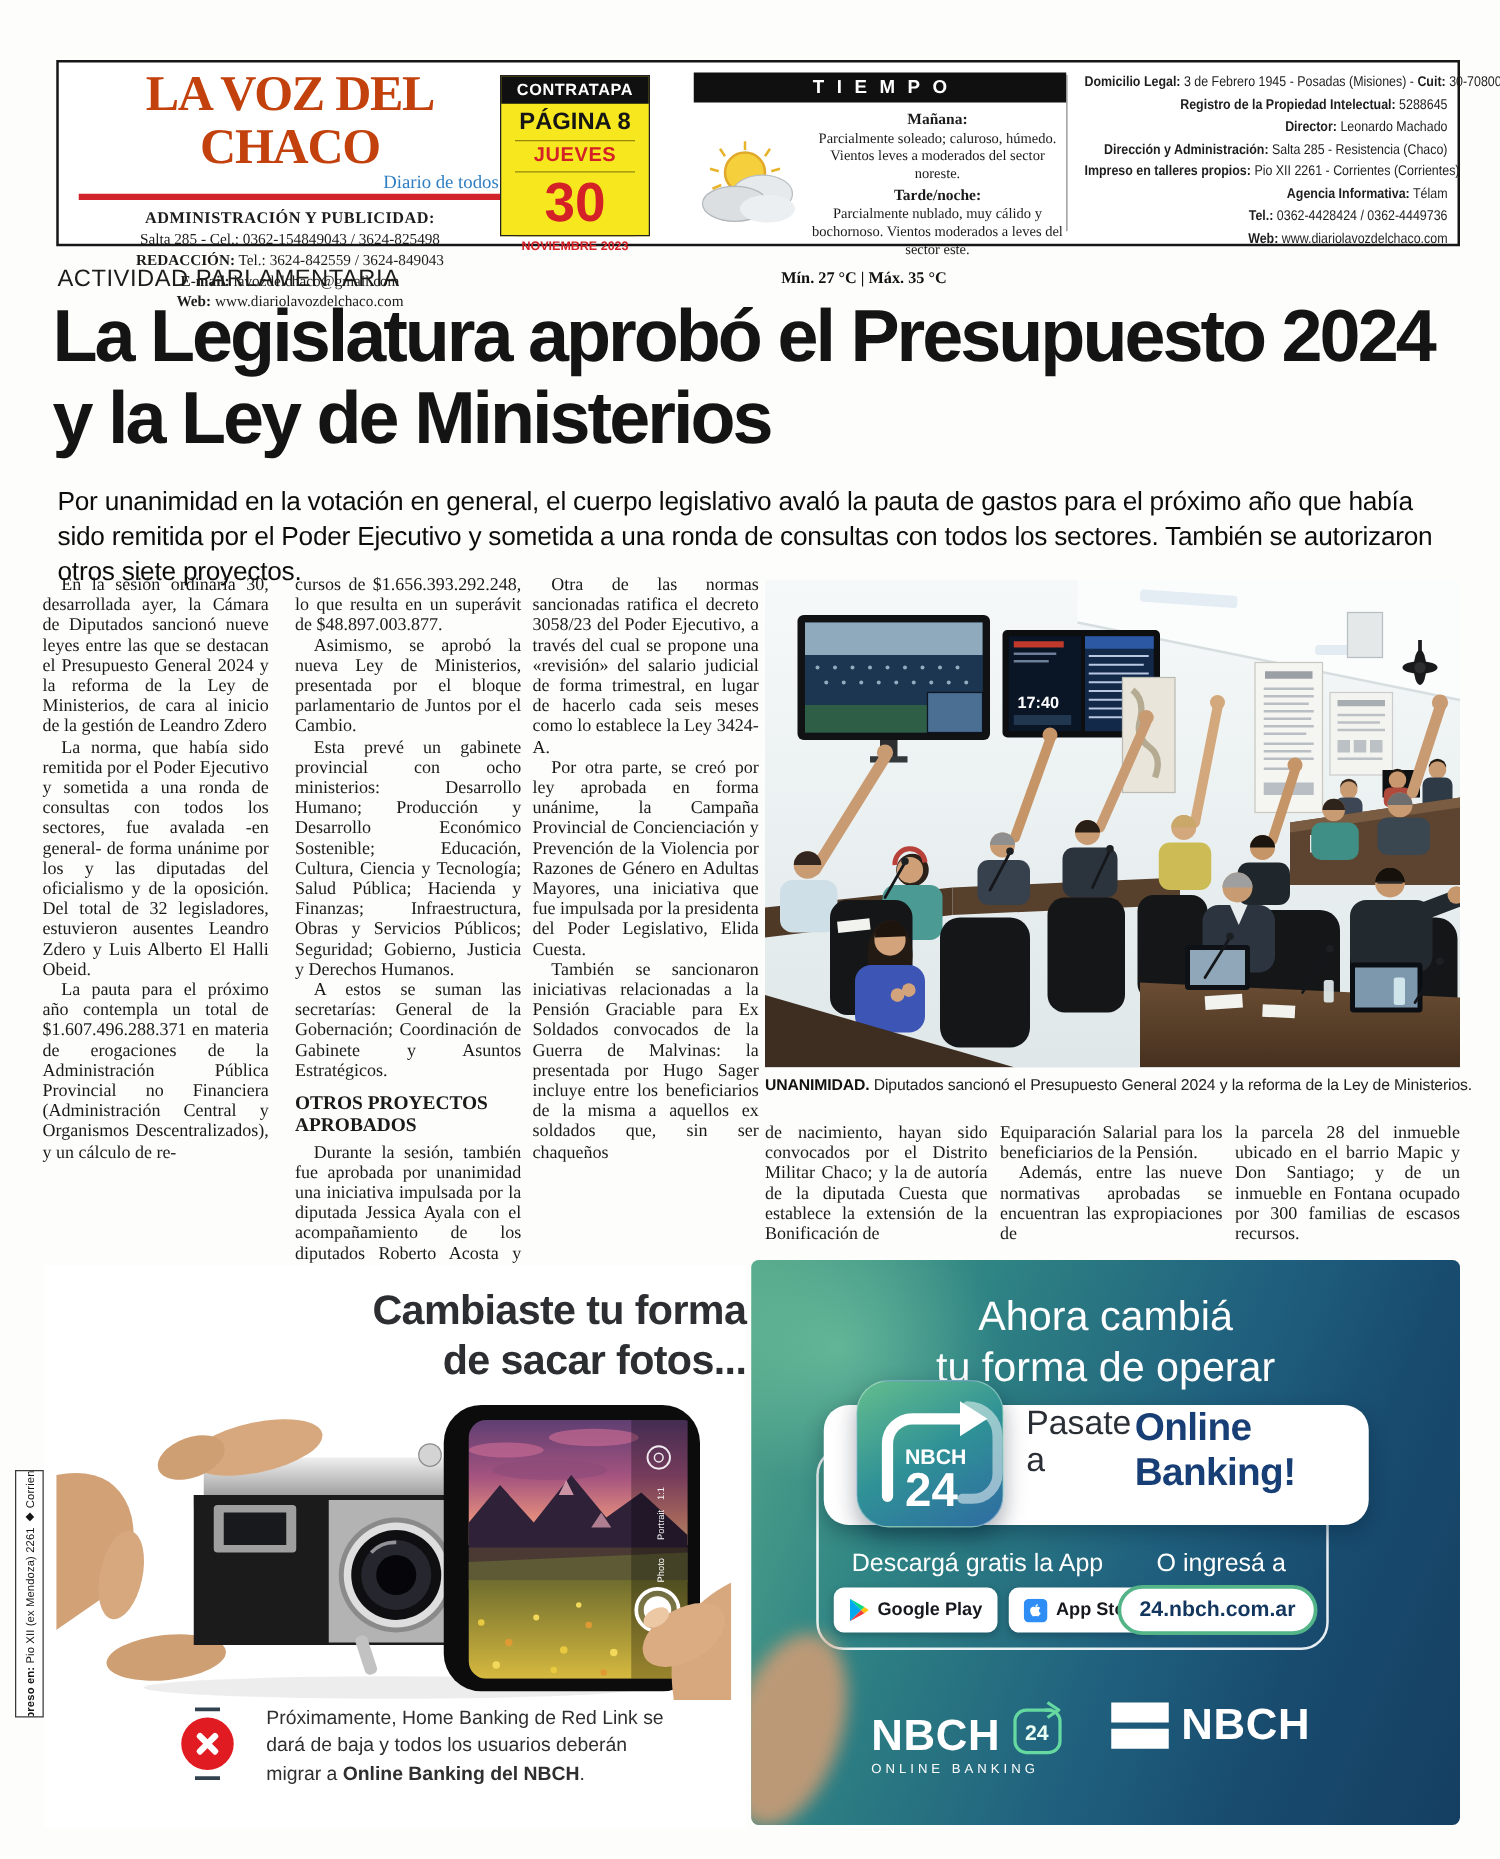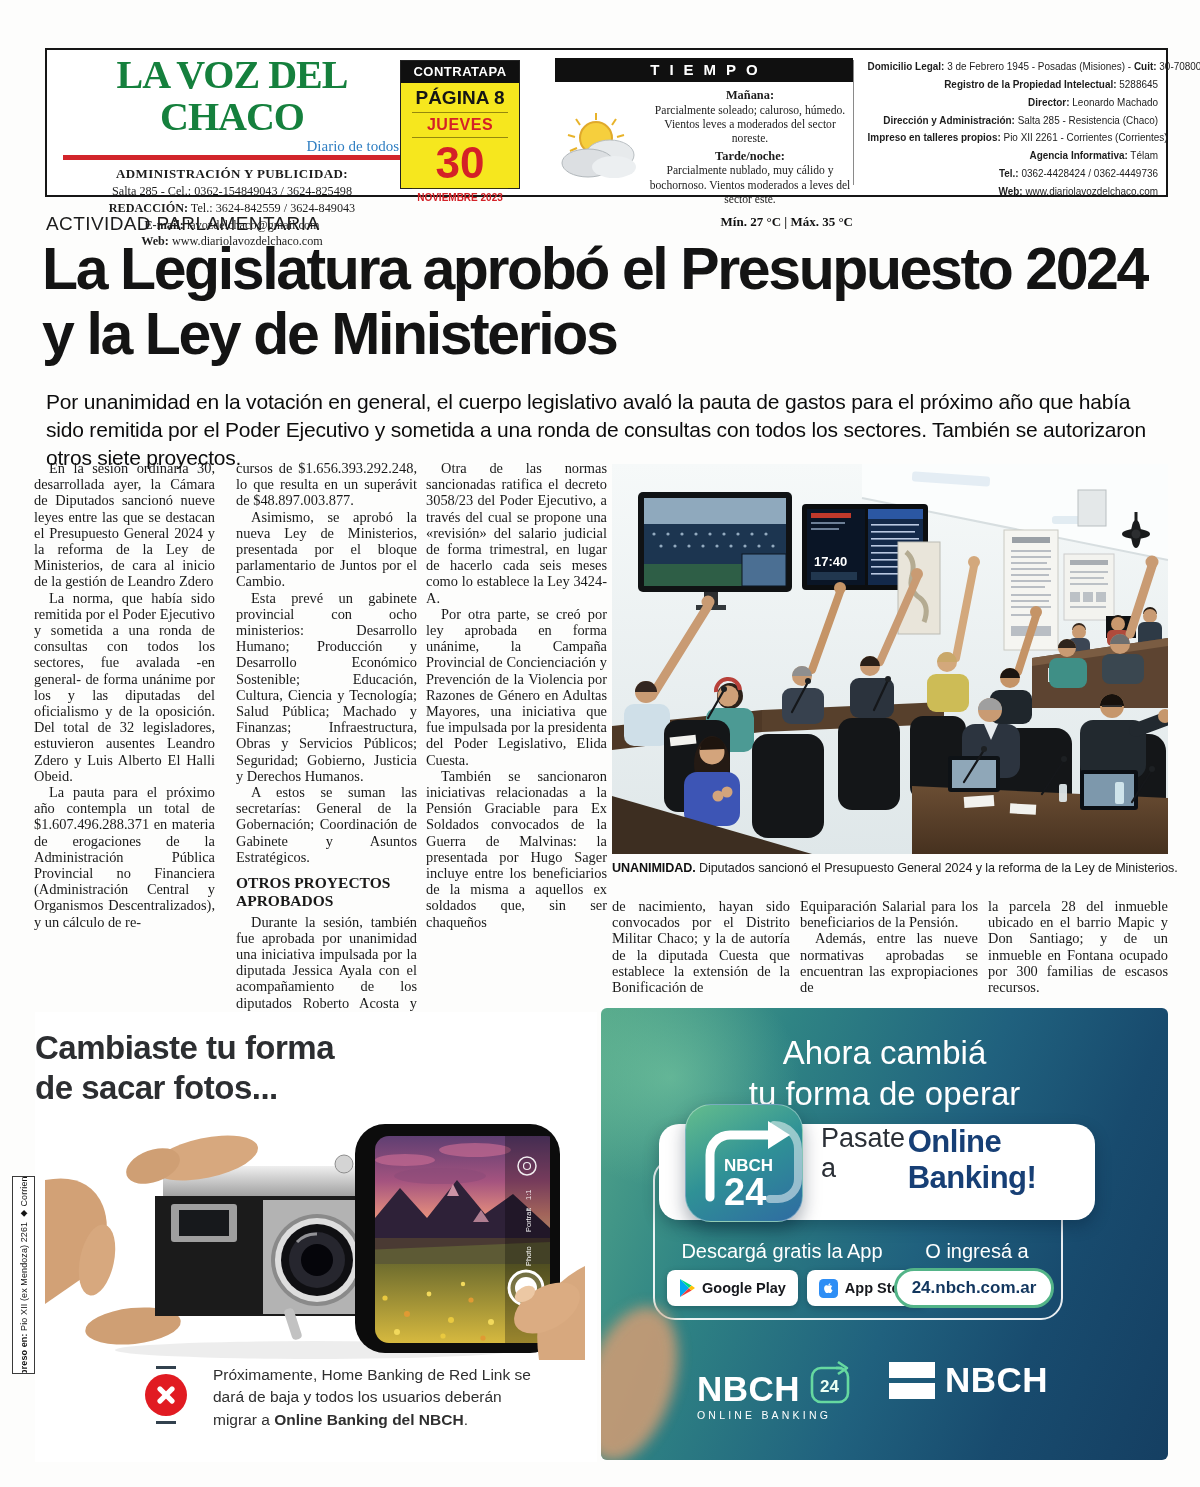--- a/index.html
+++ b/index.html
@@ -4,42 +4,42 @@
 <style>
   *{box-sizing:border-box;margin:0;padding:0}
   html,body{background:#ffffff}
   .page{position:relative;width:1200px;height:1487px;background:#fdfdfc;overflow:hidden;
         font-family:"Liberation Sans",sans-serif;color:#111}
   .b{font-weight:bold}
 
   
   .header{position:absolute;left:45px;top:48px;width:1123px;height:149px;border:2.5px solid #161616;background:#fff}
   .masthead{position:absolute;left:14px;top:4px;width:342px;text-align:center}
-  .mast-title{font-family:"Liberation Serif",serif;font-weight:bold;font-size:40px;letter-spacing:-1px;color:#15803d;line-height:1.05}
+  .mast-title{font-family:"Liberation Serif",serif;font-weight:bold;font-size:40px;letter-spacing:-1px;color:#c2410c;line-height:1.05}
   .mast-ruleline{position:relative;height:22px}
   .mast-ruleline .bar{position:absolute;left:2px;right:2px;bottom:0;height:5px;background:#d2252b}
   .mast-ruleline .tagline{position:absolute;right:4px;bottom:5px;font-family:"Liberation Serif",serif;font-size:15px;color:#2f7ec2}
   .mast-lines{margin-top:5px;font-family:"Liberation Serif",serif;font-size:12.2px;line-height:1.38;color:#1c1c1c}
   .mast-lines .rl:first-child{font-size:13px;letter-spacing:.4px}
 
   .contratapa{position:absolute;left:353px;top:10px;width:120px;height:129px;border:1px solid #222;background:#f6e71e;text-align:center}
   .ct-bar{background:#101010;color:#fff;font-weight:bold;font-size:13px;line-height:22px;letter-spacing:.5px}
   .ct-page{font-weight:bold;font-size:19px;color:#151515;margin-top:4px}
   .ct-hr{width:82%;margin:3px auto;border-top:1.5px solid rgba(70,58,0,.55)}
   .ct-day{font-weight:bold;font-size:16px;color:#d42127;letter-spacing:.5px}
   .ct-num{font-weight:bold;font-size:44px;line-height:1;color:#d42127}
   .ct-month{font-weight:bold;font-size:10px;color:#d42127;margin-top:2px}
 
   .tiempo{position:absolute;left:508px;top:8px;width:298px}
   .t-bar{background:#101010;color:#fff;text-align:center;font-weight:bold;font-size:15px;line-height:24px;letter-spacing:10px;padding-left:10px}
   .t-body{display:flex;margin-top:4px}
   .t-icon{width:92px;flex:0 0 92px;display:flex;align-items:center;justify-content:center}
   .t-text{flex:1;text-align:center;font-family:"Liberation Serif",serif;font-size:11.6px;line-height:1.25;color:#1b1b1b}
   .t-label{font-weight:bold;font-size:12.4px;margin-top:2px}
-  .t-minmax{text-align:right;font-family:"Liberation Serif",serif;font-weight:bold;font-size:13px;margin-top:6px;margin-left:70px}
+  .t-minmax{text-align:left;font-family:"Liberation Serif",serif;font-weight:bold;font-size:13px;margin-top:6px;margin-left:70px}
 
   .vrule{position:absolute;left:806px;top:10px;bottom:10px;width:1px;background:#8a8a8a}
   .legal{position:absolute;right:8px;top:8px;width:330px;text-align:right;font-size:11.3px;line-height:1.58;color:#1d1d1d;
          transform:scaleX(.88);transform-origin:100% 0;white-space:nowrap}
 
   
   .kicker{position:absolute;left:46px;top:213px;font-size:19px;letter-spacing:.4px;color:#1c1c1c}
   .headline{position:absolute;left:42px;top:237px;width:1128px;font-size:59px;font-weight:bold;letter-spacing:-2.4px;line-height:1.1;color:#141414}
   .lead{position:absolute;left:46px;top:388px;width:1122px;font-size:21px;line-height:28px;letter-spacing:-.2px;color:#0c0c0c}
 
@@ -51,21 +51,21 @@
   #col1{left:34px}#col2{left:236px}#col3{left:426px}
   .colb{top:898px;height:104px;overflow:hidden}
   #col4{left:612px;width:178px}#col5{left:800px;width:178px}#col6{left:988px;width:180px}
 
   .photo{position:absolute;left:612px;top:464px;width:556px;height:390px;overflow:hidden;background:#e8eef0}
   .caption{position:absolute;left:612px;top:861px;width:556px;font-size:12.6px;letter-spacing:-.1px;color:#222;white-space:nowrap}
   .caption .cap-label{font-weight:bold;color:#111}
 
   
   .ad-left{position:absolute;left:35px;top:1012px;width:562px;height:450px;background:#fff}
-  .al-head{margin-top:16px;text-align:left;font-size:33px;font-weight:bold;line-height:1.22;color:#2c2e31;white-space:pre-line;letter-spacing:-.5px}
+  .al-head{margin-top:16px;text-align:right;font-size:33px;font-weight:bold;line-height:1.22;color:#2c2e31;white-space:pre-line;letter-spacing:-.5px}
   .al-art{position:absolute;left:10px;top:96px;width:540px;height:252px}
   .al-note{position:absolute;left:110px;top:352px;width:420px;display:flex;gap:26px;align-items:flex-start}
   .no-icon{display:flex;flex-direction:column;align-items:center;gap:5px;padding-top:2px}
   .no-dash{width:20px;height:3px;background:#32414e}
   .no-circle{width:42px;height:42px;border-radius:50%;background:#e11b22;position:relative}
   .no-circle:before,.no-circle:after{content:"";position:absolute;left:50%;top:50%;width:22px;height:5px;border-radius:2px;background:#fff}
   .no-circle:before{transform:translate(-50%,-50%) rotate(45deg)}
   .no-circle:after{transform:translate(-50%,-50%) rotate(-45deg)}
   .al-note-text{font-size:15.5px;line-height:1.45;color:#2f2f2f;max-width:330px}
 
@@ -186,21 +186,21 @@
   <div class="lead">Por unanimidad en la votación en general, el cuerpo legislativo avaló la pauta de gastos para el próximo año que había sido remitida por el Poder Ejecutivo y sometida a una ronda de consultas con todos los sectores. También se autorizaron otros siete proyectos.</div>
 
   <div class="col" id="col1">
       <p class="para">En la sesión ordinaria 30, desarrollada ayer, la Cámara de Diputados sancionó nueve leyes entre las que se destacan el Presupuesto General 2024 y la reforma de la Ley de Ministerios, de cara al inicio de la gestión de Leandro Zdero</p>
       <p class="para">La norma, que había sido remitida por el Poder Ejecutivo y sometida a una ronda de consultas con todos los sectores, fue avalada -en general- de forma unánime por los y las diputadas del oficialismo y de la oposición. Del total de 32 legisladores, estuvieron ausentes Leandro Zdero y Luis Alberto El Halli Obeid.</p>
       <p class="para">La pauta para el próximo año contempla un total de $1.607.496.288.371 en materia de erogaciones de la Administración Pública Provincial no Financiera (Administración Central y Organismos Descentralizados), y un cálculo de re-</p>
     </div>
   <div class="col" id="col2">
       <p class="para noindent">cursos de $1.656.393.292.248, lo que resulta en un superávit de $48.897.003.877.</p>
       <p class="para">Asimismo, se aprobó la nueva Ley de Ministerios, presentada por el bloque parlamentario de Juntos por el Cambio.</p>
-      <p class="para">Esta prevé un gabinete provincial con ocho ministerios: Desarrollo Humano; Producción y Desarrollo Económico Sostenible; Educación, Cultura, Ciencia y Tecnología; Salud Pública; Machado y Finanzas; Infraestructura, Obras y Servicios Públicos; Seguridad; Gobierno, Justicia y Derechos Humanos.</p>
+      <p class="para">Esta prevé un gabinete provincial con ocho ministerios: Desarrollo Humano; Producción y Desarrollo Económico Sostenible; Educación, Cultura, Ciencia y Tecnología; Salud Pública; Hacienda y Finanzas; Infraestructura, Obras y Servicios Públicos; Seguridad; Gobierno, Justicia y Derechos Humanos.</p>
       <p class="para">A estos se suman las secretarías: General de la Gobernación; Coordinación de Gabinete y Asuntos Estratégicos.</p>
       <p class="subhead">OTROS PROYECTOS APROBADOS</p>
       <p class="para">Durante la sesión, también fue aprobada por unanimidad una iniciativa impulsada por la diputada Jessica Ayala con el acompañamiento de los diputados Roberto Acosta y Nico-</p>
     </div>
   <div class="col" id="col3">
       <p class="para">Otra de las normas sancionadas ratifica el decreto 3058/23 del Poder Ejecutivo, a través del cual se propone una «revisión» del salario judicial de forma trimestral, en lugar de hacerlo cada seis meses como lo establece la Ley 3424-A.</p>
       <p class="para">Por otra parte, se creó por ley aprobada en forma unánime, la Campaña Provincial de Concienciación y Prevención de la Violencia por Razones de Género en Adultas Mayores, una iniciativa que fue impulsada por la presidenta del Poder Legislativo, Elida Cuesta.</p>
       <p class="para">También se sancionaron iniciativas relacionadas a la Pensión Graciable para Ex Soldados convocados de la Guerra de Malvinas: la presentada por Hugo Sager incluye entre los beneficiarios de la misma a aquellos ex soldados que, sin ser chaqueños</p>
     </div>
 

